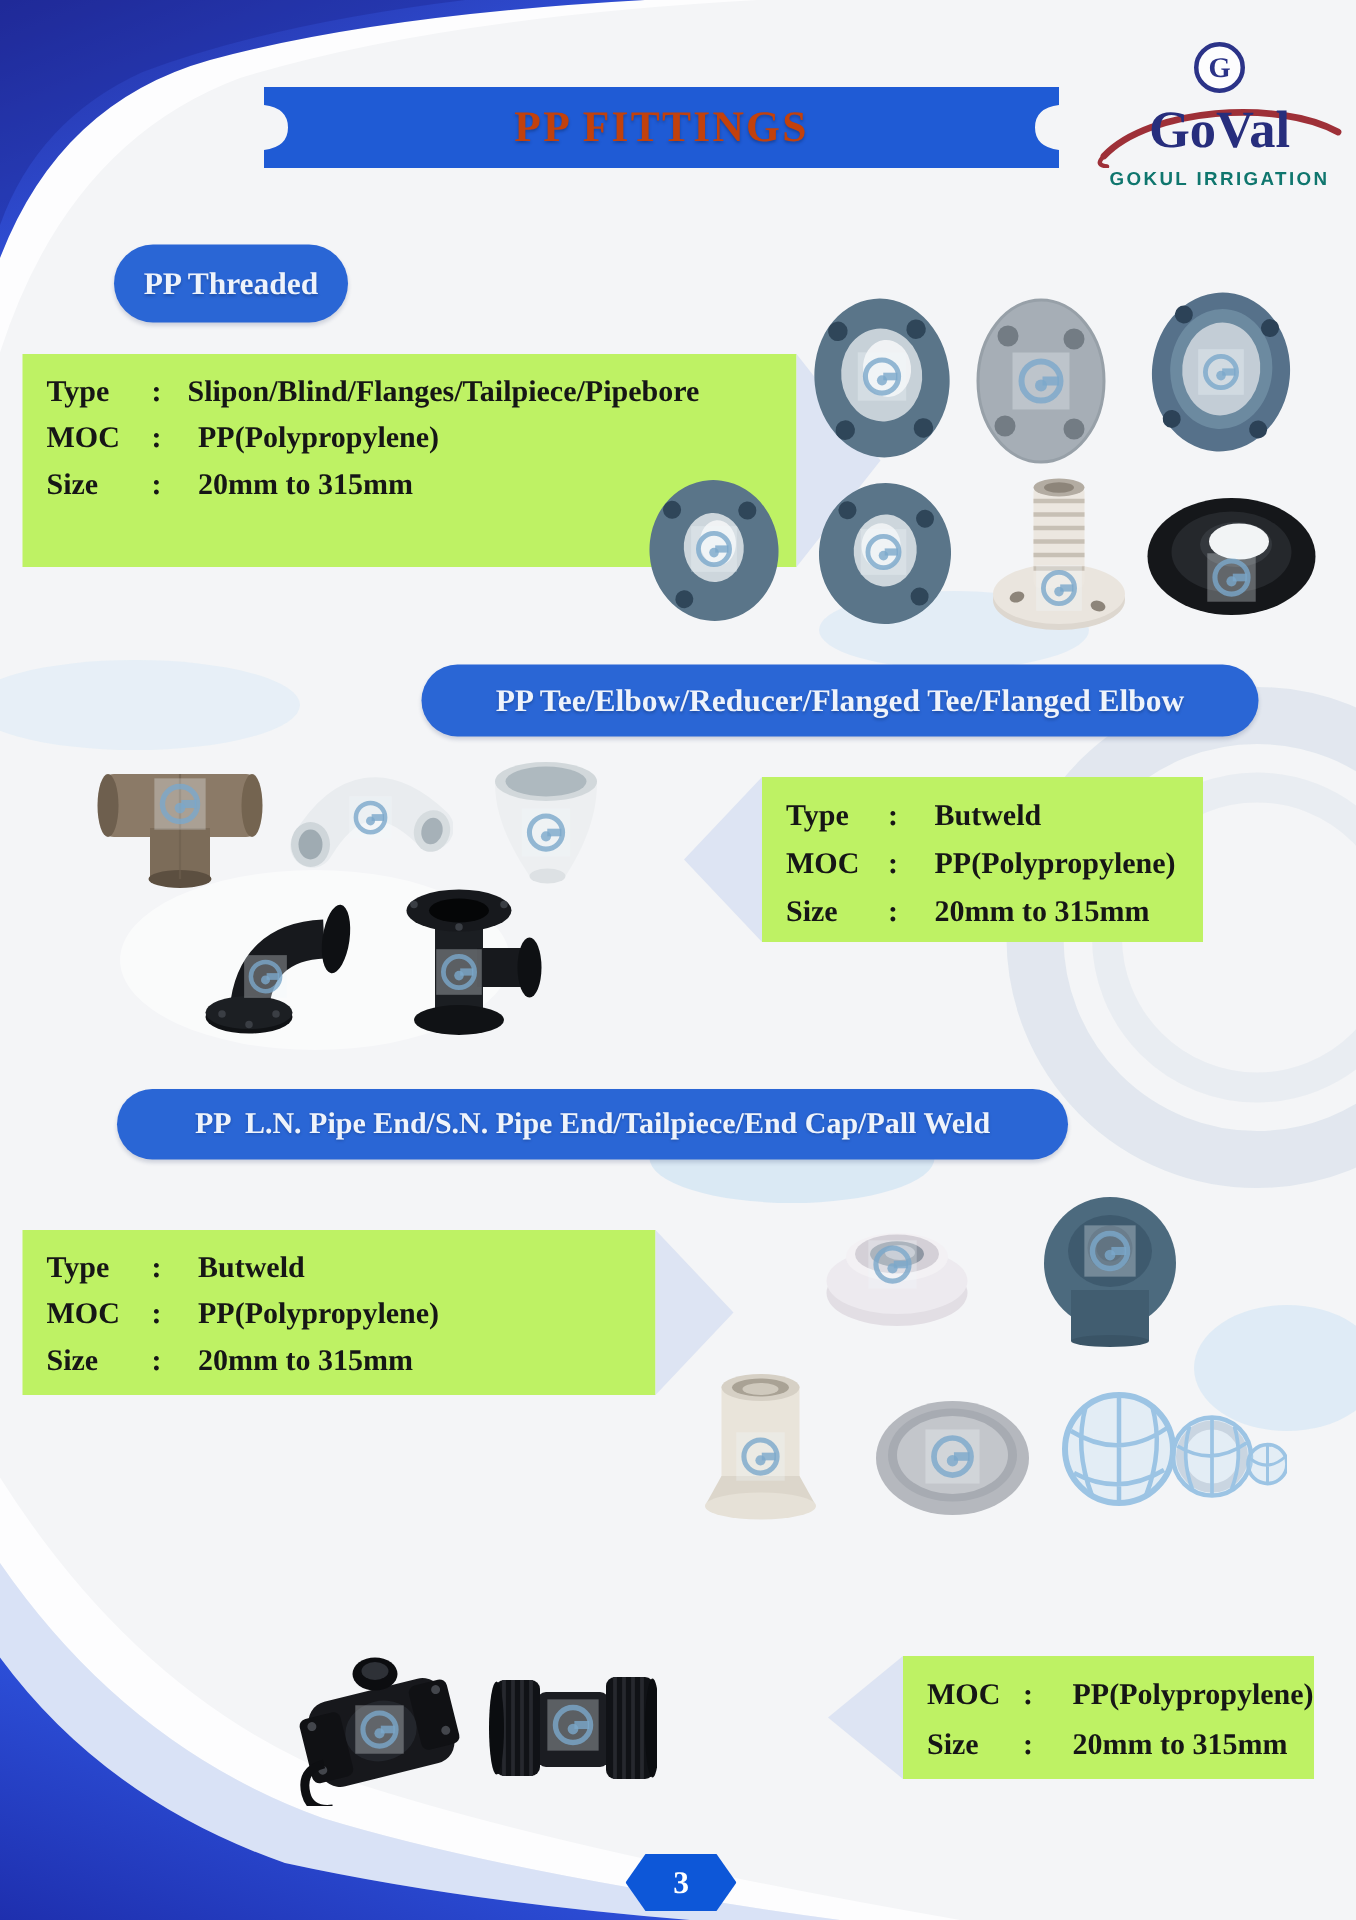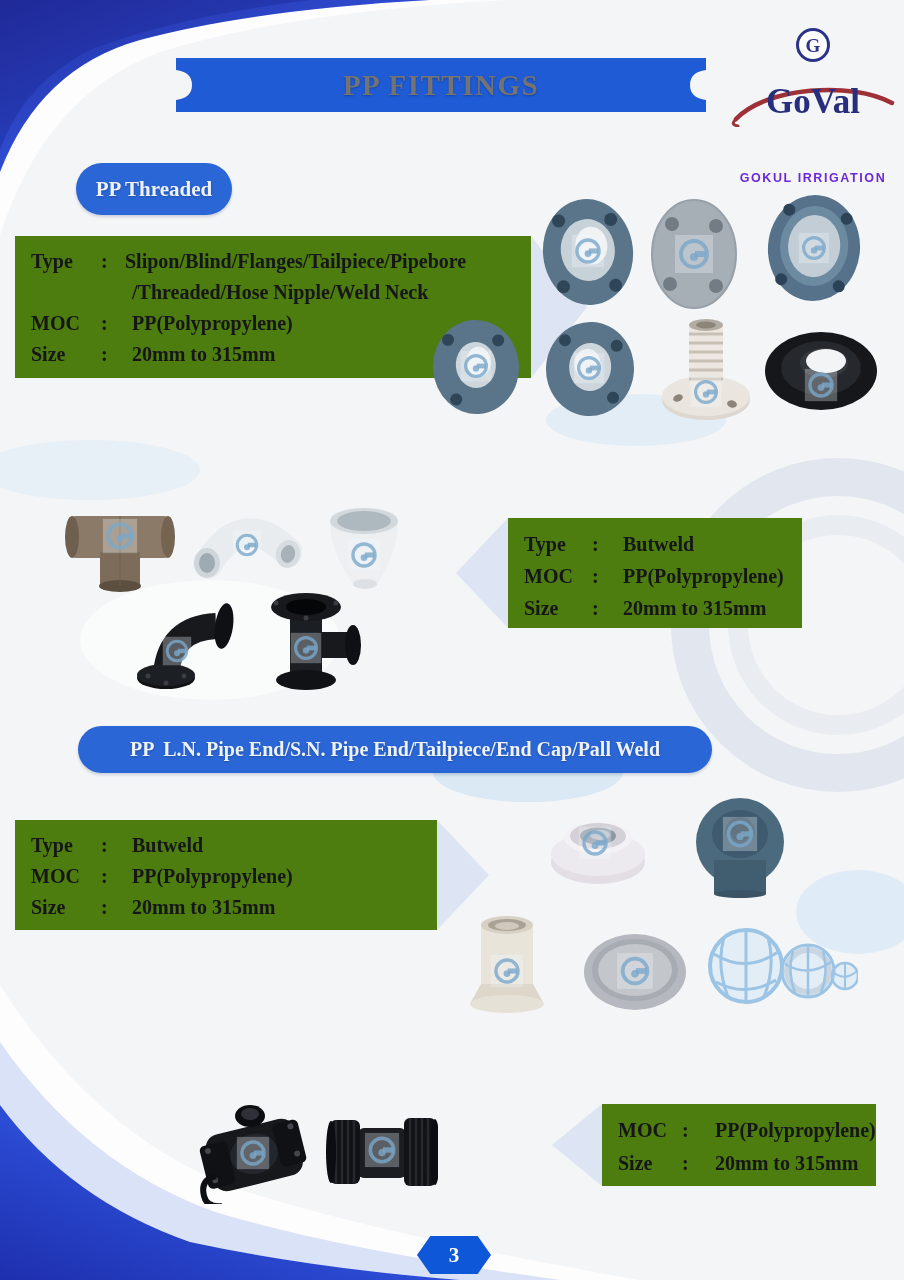--- a/index.html
+++ b/index.html
@@ -8,45 +8,45 @@
   .page { position:relative; width:904px; height:1280px; margin:0 auto;
           background:#f4f5f7; overflow:hidden; }
 
   
   #bg { position:absolute; inset:0; width:904px; height:1280px; }
 
   
   .banner { position:absolute; left:176px; top:58px; width:530px; height:54px; }
   .banner svg { width:100%; height:100%; display:block; }
   .banner-text { position:absolute; inset:0; display:flex; align-items:center; justify-content:center;
-                 color:#737373; font-size:29px; font-weight:bold; letter-spacing:1.5px;
+                 color:#c2410c; font-size:29px; font-weight:bold; letter-spacing:1.5px;
                  text-shadow:0 1px 2px rgba(10,25,60,.35); }
 
   
   .logo { position:absolute; left:730px; top:28px; width:166px; height:106px; text-align:center; }
   .logo-badge { margin:0 auto; width:34px; height:34px; border:3.5px solid #2b3388; border-radius:50%;
                 background:#fdfdfe; display:flex; align-items:center; justify-content:center; }
   .logo-badge span { color:#2b3388; font-size:19px; font-weight:bold; line-height:1; }
-  .brand-wrap { position:relative; height:50px; margin-top:15px; }
+  .brand-wrap { position:relative; height:50px; margin-top:0; }
   .brand-wrap svg { position:absolute; inset:0; width:100%; height:100%; }
   .brand-text { position:relative; font-size:35px; font-weight:bold; color:#272e7d; line-height:50px; }
   .logo-tagline { font-family:"Liberation Sans", sans-serif; font-size:12.5px; font-weight:bold;
-                  color:#6d28d9; letter-spacing:1.6px;margin-top:44px; }
+                  color:#0f766e; letter-spacing:1.6px; }
 
   
   .pill { position:absolute; background:#2a66d5; color:#eef3fb; display:flex; align-items:center;
           justify-content:center; font-weight:bold; border-radius:26px; white-space:pre;
           text-shadow:0 1px 2px rgba(10,25,60,.3); box-shadow:0 2px 3px rgba(20,40,90,.18); }
   .pill1 { left:76px;  top:163px;  width:156px; height:52px; font-size:21px; }
   .pill2 { left:281px; top:443px;  width:558px; height:48px; font-size:21px; }
   .pill3 { left:78px;  top:726px;  width:634px; height:47px; font-size:20px; }
   .pill4 { left:441px; top:1043px; width:390px; height:46px; font-size:20px; }
 
   
-  .panel { position:absolute; background:#4d7c0f; }
+  .panel { position:absolute; background:#bef264; }
   .panel .inner { padding:10px 4px 4px 16px; }
   .p1 { left:15px;  top:236px;  width:516px; height:142px; }
   .p1::after  { content:""; position:absolute; left:100%; top:0; width:0; height:0;
                 border-left:56px solid #dde4f3; border-top:71px solid transparent; border-bottom:71px solid transparent; }
   .p2 { left:508px; top:518px;  width:294px; height:110px; }
   .p2::before { content:""; position:absolute; right:100%; top:0; width:0; height:0;
                 border-right:52px solid #dde4f3; border-top:55px solid transparent; border-bottom:55px solid transparent; }
   .p3 { left:15px;  top:820px;  width:422px; height:110px; }
   .p3::after  { content:""; position:absolute; left:100%; top:0; width:0; height:0;
                 border-left:52px solid #dde4f3; border-top:55px solid transparent; border-bottom:55px solid transparent; }
@@ -142,21 +142,20 @@
   <div class="panel p1">
     <div class="inner">
       <div class="spec-row">
         <span class="sl">Type</span>
         <span class="sc">:</span>
         <span class="sv">Slipon/Blind/Flanges/Tailpiece/Pipebore</span>
       </div>
       <div class="spec-row">
         <span class="sl"></span>
           <span class="sc"></span>
-        <span class="sv cont">/Threaded/Hose Nipple/Weld Neck</span>
       </div>
       <div class="spec-row">
         <span class="sl">MOC</span>
         <span class="sc">:</span>
         <span class="sv cont">PP(Polypropylene)</span>
       </div>
       <div class="spec-row">
         <span class="sl">Size</span>
         <span class="sc">:</span>
         <span class="sv cont">20mm to 315mm</span>
@@ -245,20 +244,21 @@
   <div class="ph" style="left:764px;top:330px;width:114px;height:82px">
     <svg viewBox="0 0 114 82">
       <ellipse cx="57" cy="41" rx="56" ry="39" fill="#15171a"></ellipse>
       <ellipse cx="57" cy="38" rx="40" ry="27" fill="#25282c"></ellipse>
       <ellipse cx="60" cy="33" rx="24" ry="15" fill="#34383d"></ellipse>
       <ellipse cx="62" cy="31" rx="20" ry="12" fill="#f2f4f5"></ellipse>
       <use href="#wm" x="40" y="38" width="34" height="34"></use>
     </svg>
   </div>
 
+  <div class="pill pill2">PP Tee/Elbow/Reducer/Flanged Tee/Flanged Elbow</div>
 
   <div class="ph" style="left:62px;top:500px;width:116px;height:92px">
     <svg viewBox="0 0 116 92">
       <rect x="6" y="16" width="104" height="42" rx="8" fill="#8b7a67"></rect>
       <ellipse cx="10" cy="37" rx="7" ry="21" fill="#6e5f4e"></ellipse>
       <ellipse cx="106" cy="37" rx="7" ry="21" fill="#746450"></ellipse>
       <rect x="38" y="52" width="40" height="34" fill="#7c6c59"></rect>
       <ellipse cx="58" cy="86" rx="21" ry="6" fill="#5c4f40"></ellipse>
       <path d="M58,16 v70" stroke="#6e5f4e" stroke-width="1.5" opacity="0.6"></path>
       <use href="#wm" x="40" y="18" width="36" height="36"></use>

